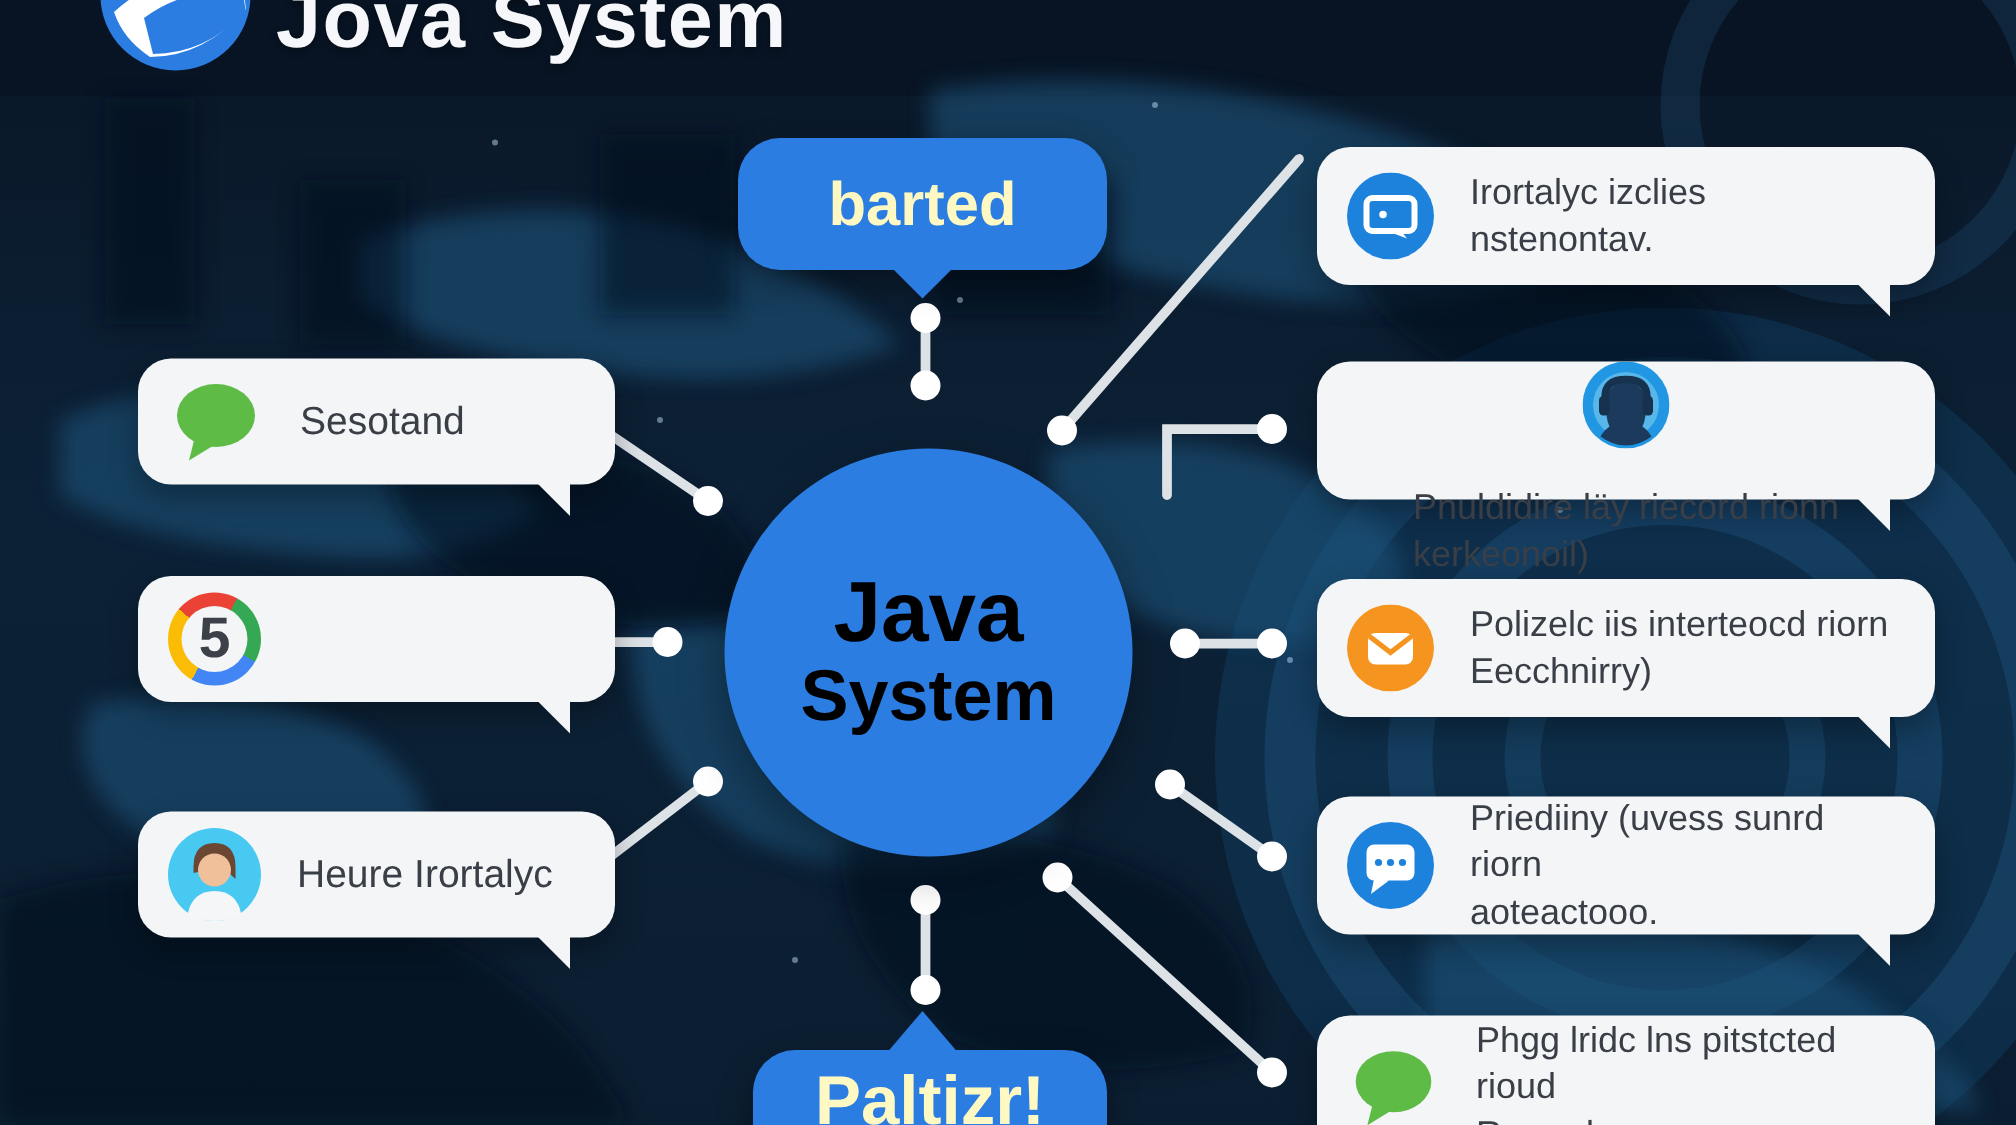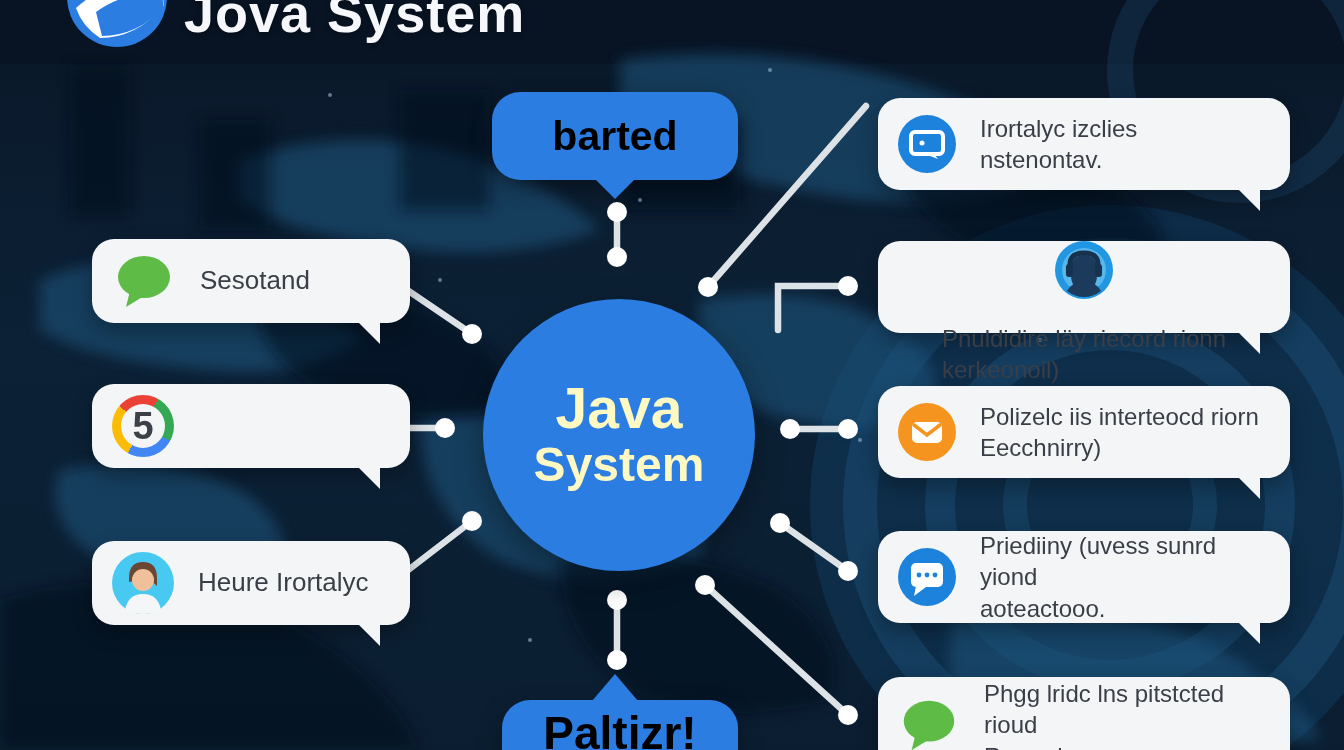--- a/index.html
+++ b/index.html
@@ -13,27 +13,27 @@
   .logo{position:absolute;left:66px;top:-54px;width:102px;height:102px;}
   .title{
     position:absolute;left:184px;top:-18px;margin:0;
     font-size:54px;font-weight:bold;color:#f5f7fa;letter-spacing:1px;
     text-shadow:0 2px 6px rgba(0,0,0,.4);
   }
   
   .hub{
     position:absolute;left:483px;top:299px;width:272px;height:272px;border-radius:50%;
     background:#2b7de2;display:flex;flex-direction:column;align-items:center;justify-content:center;
-    color:#fef9c3;text-align:center;box-shadow:0 10px 30px rgba(0,0,0,.35);
+    color:#000000;text-align:center;box-shadow:0 10px 30px rgba(0,0,0,.35);
   }
   .hub .l1{font-size:57px;font-weight:bold;line-height:1.05;}
   .hub .l2{font-size:48px;font-weight:bold;line-height:1.1;}
   
   .bluebubble{
-    position:absolute;background:#2b7de2;border-radius:28px;color:#000000;
+    position:absolute;background:#2b7de2;border-radius:28px;color:#fef9c3;
     display:flex;align-items:center;justify-content:center;font-weight:bold;
     box-shadow:0 8px 22px rgba(0,0,0,.35);
   }
   .bb-top{left:492px;top:92px;width:246px;height:88px;font-size:41px;}
   .bb-top::after{
     content:"";position:absolute;bottom:-19px;left:102px;
     border-left:21px solid transparent;border-right:21px solid transparent;
     border-top:21px solid #2b7de2;
   }
   .bb-bottom{left:502px;top:700px;width:236px;height:64px;font-size:46px;border-radius:28px 28px 0 0;align-items:flex-start;padding-top:6px;}
@@ -253,21 +253,21 @@
   <div class="card rightcard rc4">
     <svg class="icon" width="58" height="58" viewBox="0 0 58 58">
       <circle cx="29" cy="29" r="29" fill="#1d82dc"></circle>
       <rect x="13" y="15" width="32" height="24" rx="5" fill="#ffffff"></rect>
       <path d="M18 38 L16 48 L28 39 Z" fill="#ffffff"></path>
       <circle cx="21" cy="27" r="2.4" fill="#1d82dc"></circle>
       <circle cx="29" cy="27" r="2.4" fill="#1d82dc"></circle>
       <circle cx="37" cy="27" r="2.4" fill="#1d82dc"></circle>
     </svg>
     <span class="txt">
-      <span>Priediiny (uvess sunrd yiond</span><br>
+      <span>Priediiny (uvess sunrd riorn</span><br>
       <span>aoteactooo.</span>
     </span>
   </div>
 
   <div class="card rightcard rc5">
     <svg class="icon" width="62" height="62" viewBox="0 0 64 64">
       <ellipse cx="32" cy="28" rx="26" ry="21" fill="#5dbb46"></ellipse>
       <path d="M18 42 L14 58 L32 47 Z" fill="#5dbb46"></path>
     </svg>
     <span class="txt">

